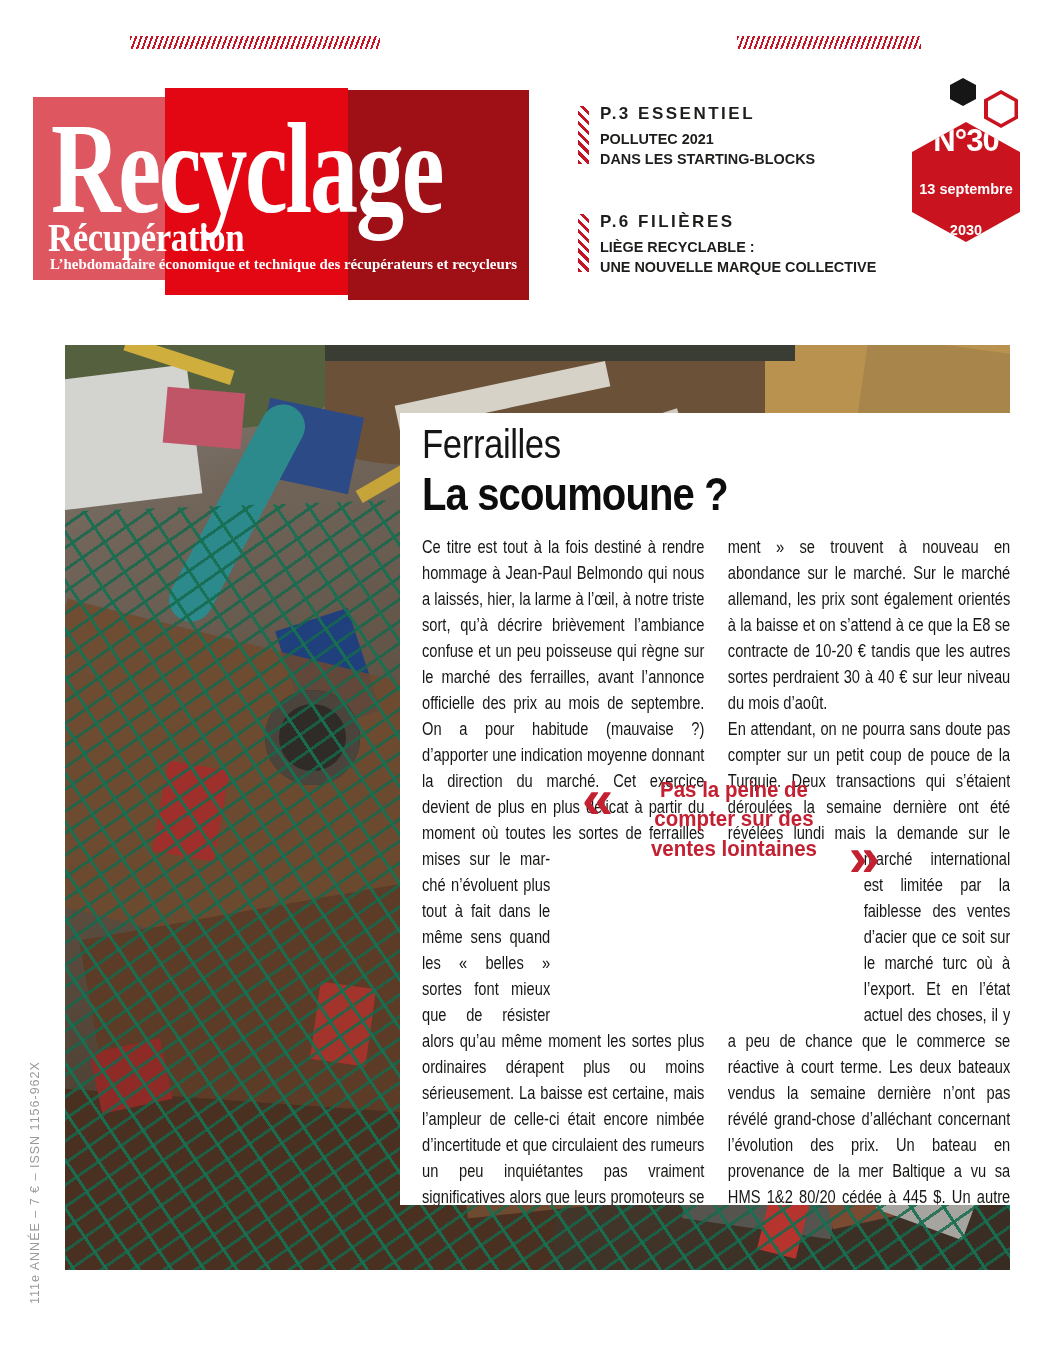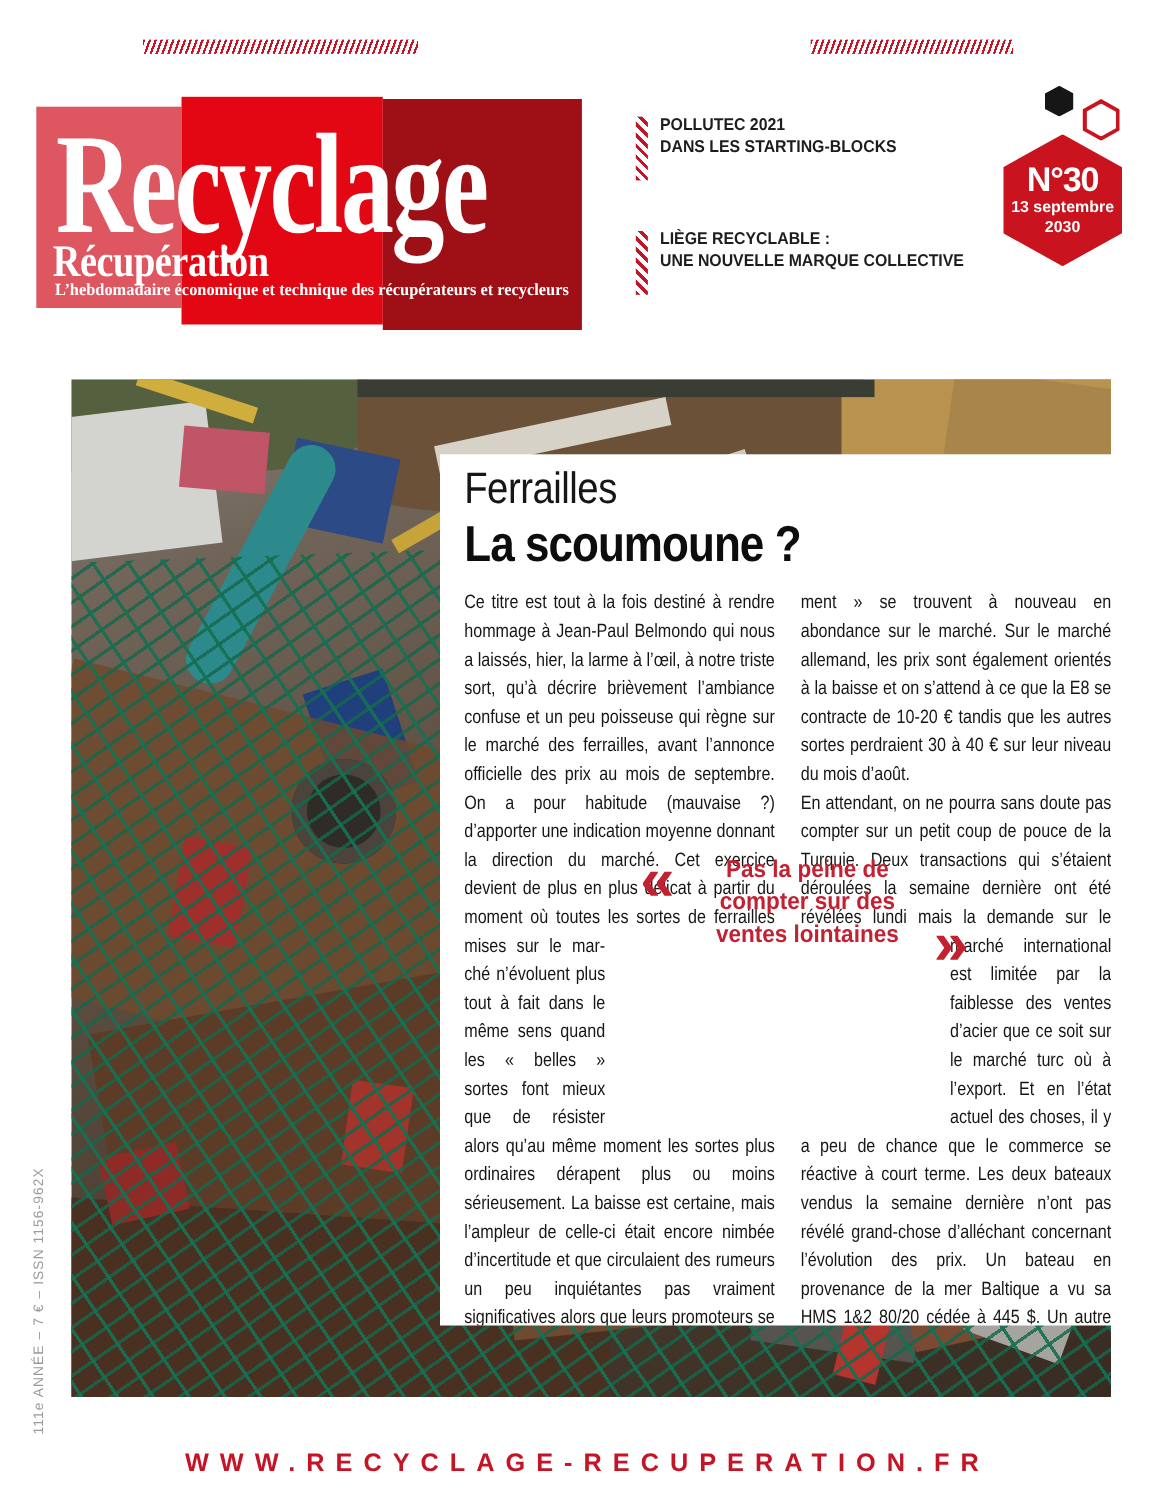--- a/index.html
+++ b/index.html
@@ -57,21 +57,21 @@
   .hex{clip-path:polygon(50% 0,100% 25%,100% 75%,50% 100%,0 75%,0 25%);position:absolute;}
   .hex-black{left:950px;top:78px;width:26px;height:28px;background:#161616;}
   .hex-outline-outer{left:984px;top:90px;width:34px;height:38px;background:#c9141f;}
   .hex-outline-inner{left:3.5px;top:4px;width:27px;height:30px;background:#ffffff;position:absolute;
     clip-path:polygon(50% 0,100% 25%,100% 75%,50% 100%,0 75%,0 25%);}
   .hex-big{
     left:912px;top:122px;width:108px;height:120px;background:#c9141f;color:#ffffff;
     display:flex;flex-direction:column;align-items:center;justify-content:center;text-align:center;
   }
   .badge-number{font-size:31px;font-weight:700;letter-spacing:-1px;line-height:1.05;}
-  .badge-date{font-size:14.5px;font-weight:700;line-height:1.25;}
+  .badge-date{font-size:14.5px;font-weight:700;line-height:1.25;margin-top:23px;}
 
   
   .photo{
     position:absolute;left:65px;top:345px;width:945px;height:925px;overflow:hidden;
     background:linear-gradient(160deg,#8a8378 0%,#71655a 16%,#5d4f41 40%,#4a3c30 70%,#382c22 100%);
   }
   .ps{position:absolute;}
   .mesh{
     position:absolute;left:-30px;top:150px;width:1020px;height:820px;
     background:
@@ -136,25 +136,27 @@
     <div class="blk blk-bright"></div>
     <div class="blk blk-dark"></div>
     <div class="logo-title">Recyclage</div>
     <div class="logo-subtitle">Récupération</div>
     <div class="logo-tagline">L’hebdomadaire économique et technique des récupérateurs et recycleurs</div>
   </div>
 
   <div class="toc">
     <div class="toc-item">
       <div class="toc-bar"></div>
+      <div class="toc-title">P.3  ESSENTIEL</div>
       <div class="toc-line">POLLUTEC 2021</div>
       <div class="toc-line">DANS LES STARTING-BLOCKS</div>
     </div>
     <div class="toc-item">
       <div class="toc-bar"></div>
+      <div class="toc-title">P.6  FILIÈRES</div>
       <div class="toc-line">LIÈGE RECYCLABLE :</div>
       <div class="toc-line">UNE NOUVELLE MARQUE COLLECTIVE</div>
     </div>
   </div>
 
   <div>
     <div class="hex hex-black"></div>
     <div class="hex hex-outline-outer">
       <div class="hex-outline-inner"></div>
     </div>
@@ -224,15 +226,14 @@
         <span class="blockline">Pas la peine de</span>
         <span class="blockline">compter sur des</span>
         <span class="blockline">ventes lointaines</span>
       </div>
       <span class="pq-close">»</span>
     </div>
   </div>
 
   <div class="issn">111e ANNÉE – 7 € – ISSN 1156-962X</div>
 
-  <div class="site-url">WWW.RECYCLAGE-RECUPERATION.FR</div>
 
 </div>
 
 </body></html>

